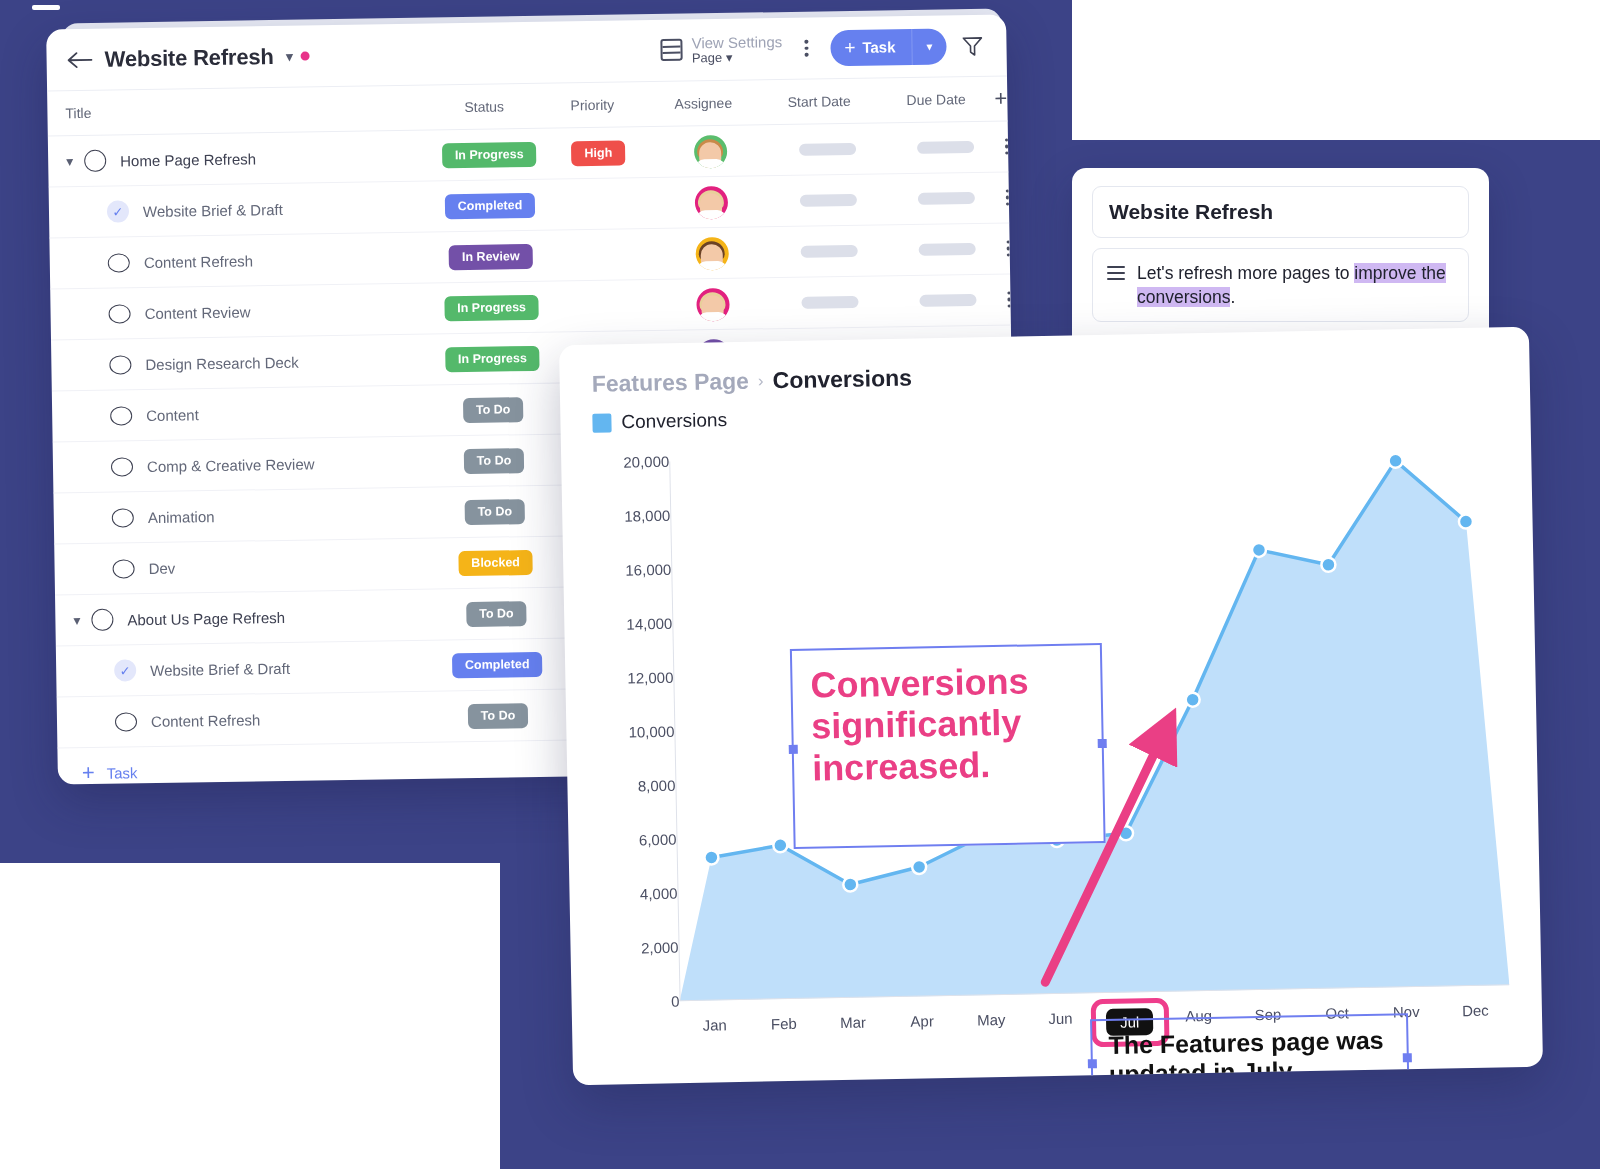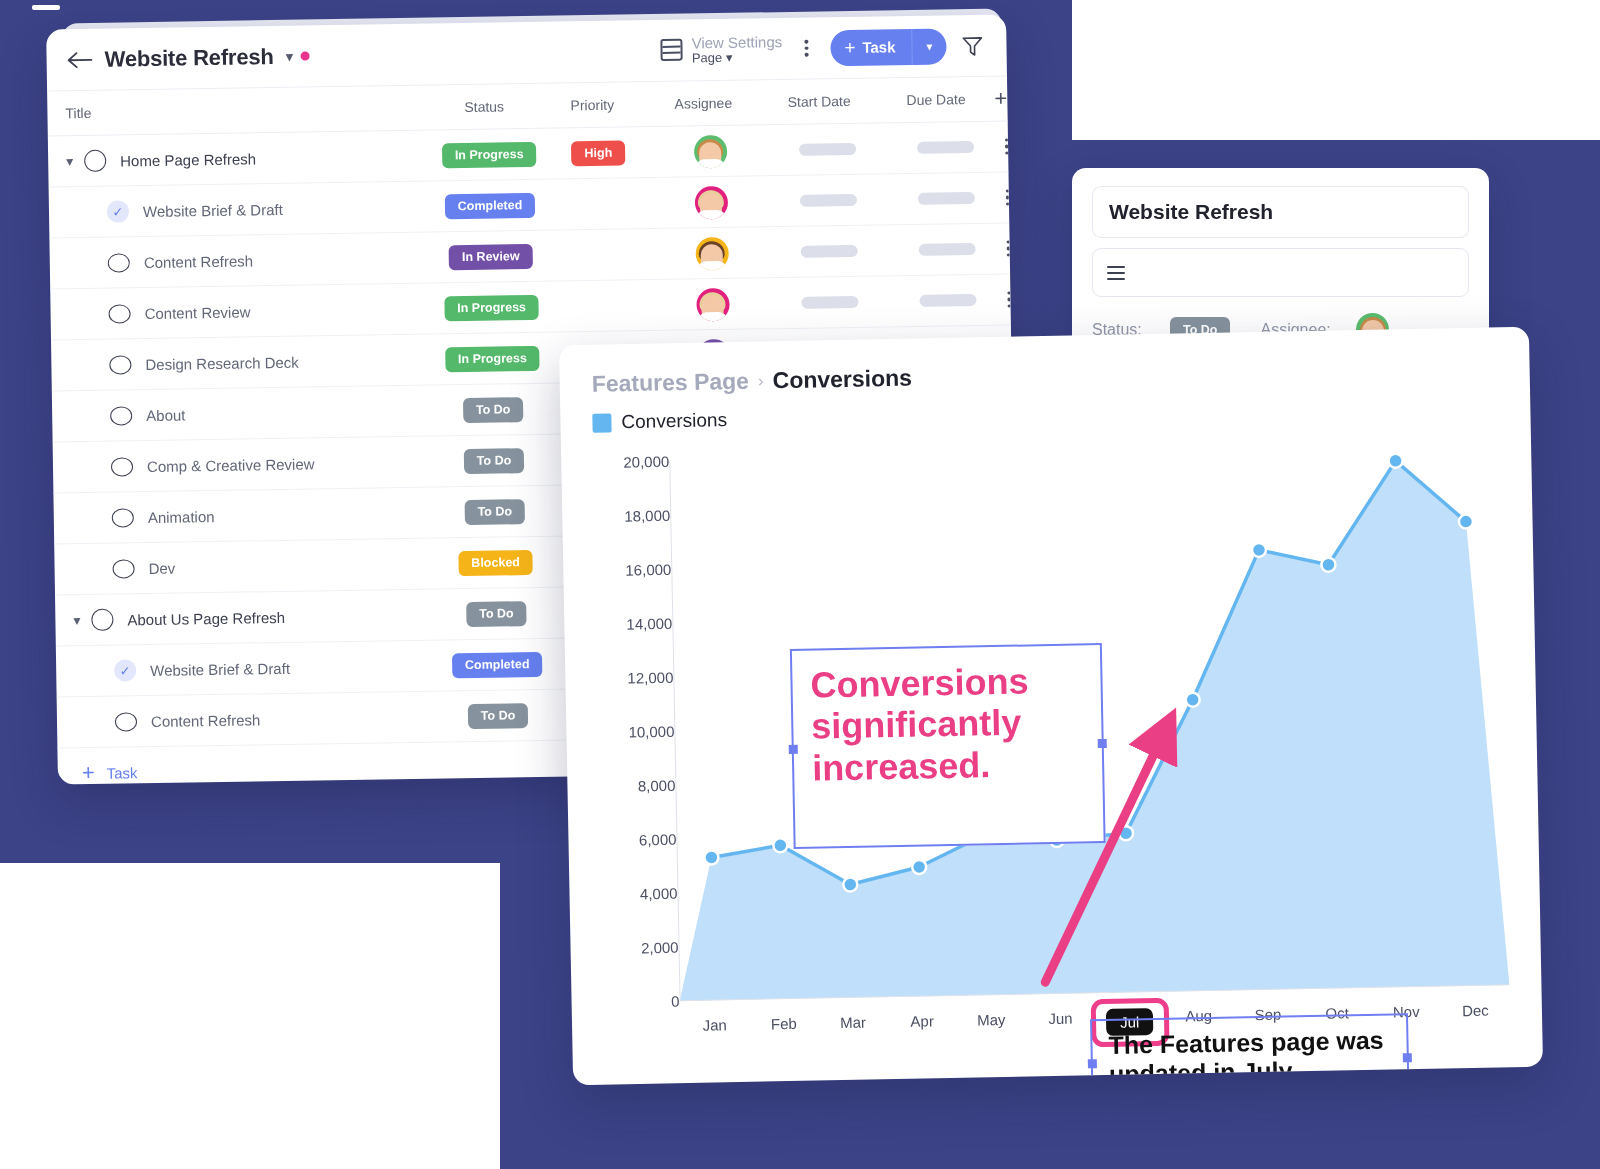--- a/index.html
+++ b/index.html
@@ -375,21 +375,21 @@
             <i></i>
             <i></i>
           </div>
         </div>
       </div>
       <div class="lc-row">
         <div class="col-title ">
           <span class="chev"></span>
           <span style="display:inline-block;width:22px"></span>
           <span class="circle small"></span>
-          <span class="rtitle sub">About</span>
+          <span class="rtitle sub">Content</span>
         </div>
         <div class="col-status">
           <span class="badge bg-todo">To Do</span>
         </div>
         <div class="col-prio"></div>
         <div class="col-assign"></div>
         <div class="col-start">
           <div class="pill-ph"></div>
         </div>
         <div class="col-due">
@@ -571,20 +571,21 @@
 <div class="detail-card">
   <div class="d-title-box">
     <span>Website Refresh</span>
   </div>
   <div class="d-desc-box">
     <div class="d-lines">
         <i></i>
         <i></i>
         <i></i>
       </div>
+    <div class="d-desc"><span>Let's refresh more pages to </span><span class="hl">improve the conversions</span><span>.</span></div>
   </div>
   <div class="d-meta">
     <div class="m-lab">Status:</div>
     <div class="m-val"><span class="badge bg-todo">To Do</span></div>
     <div class="m-lab2">Assignee:</div>
     <div class="avatar" style="background:#5bbd6d">
       <div class="hair" style="background:#c98a49"></div>
         <div class="face"></div>
         <div class="shoulder"></div>
     </div>

